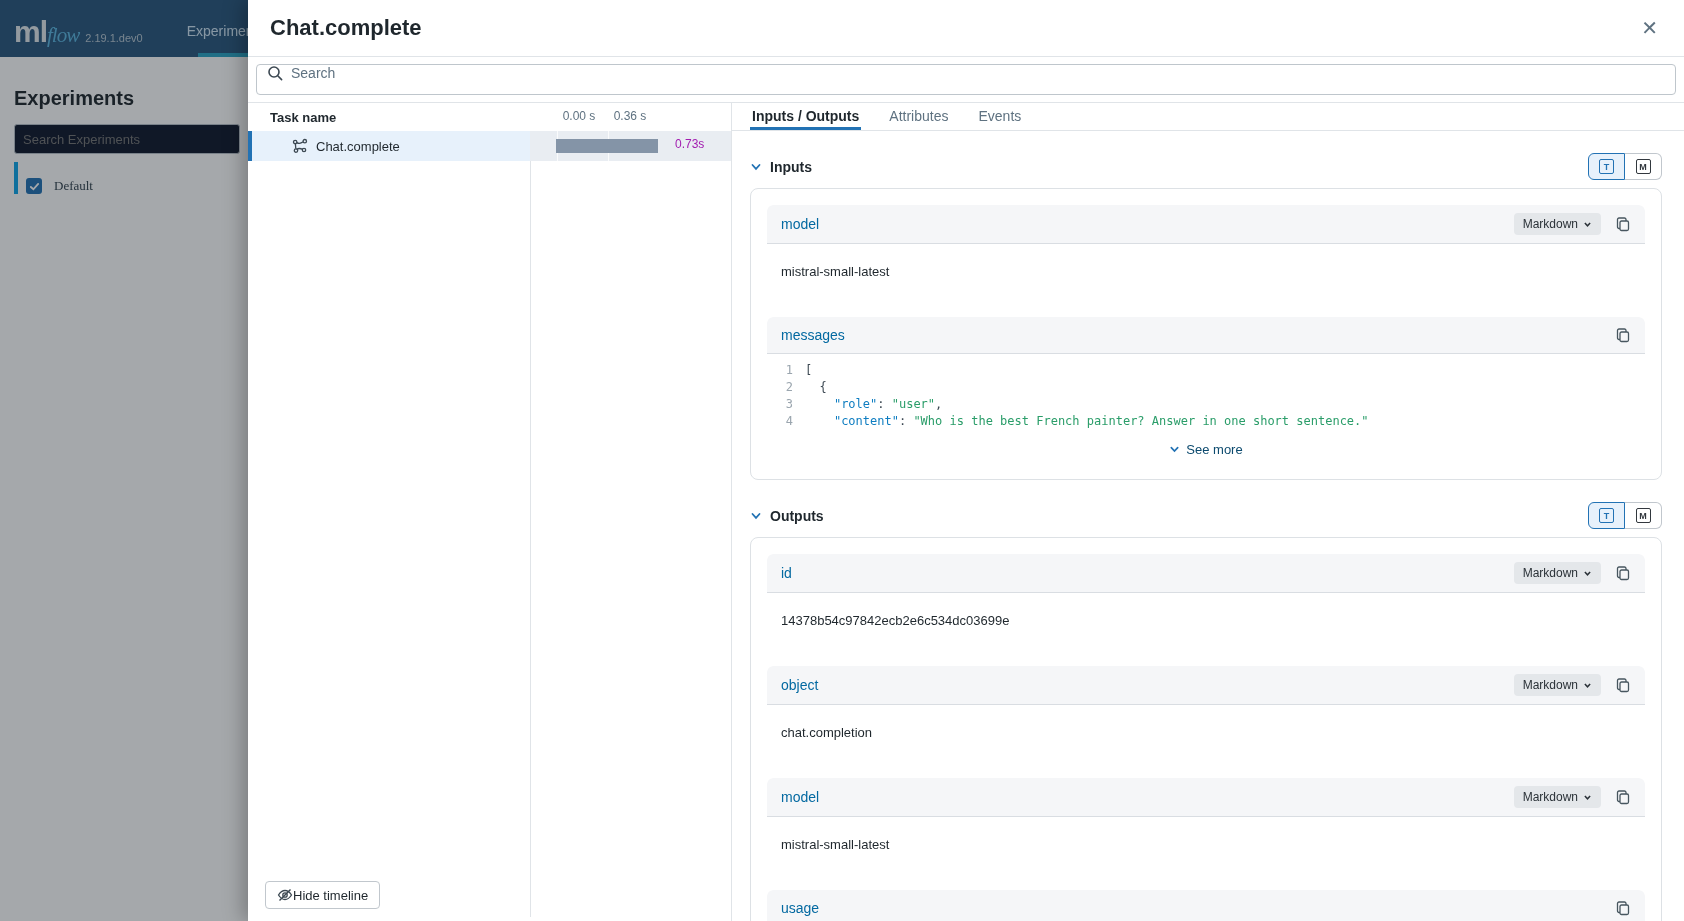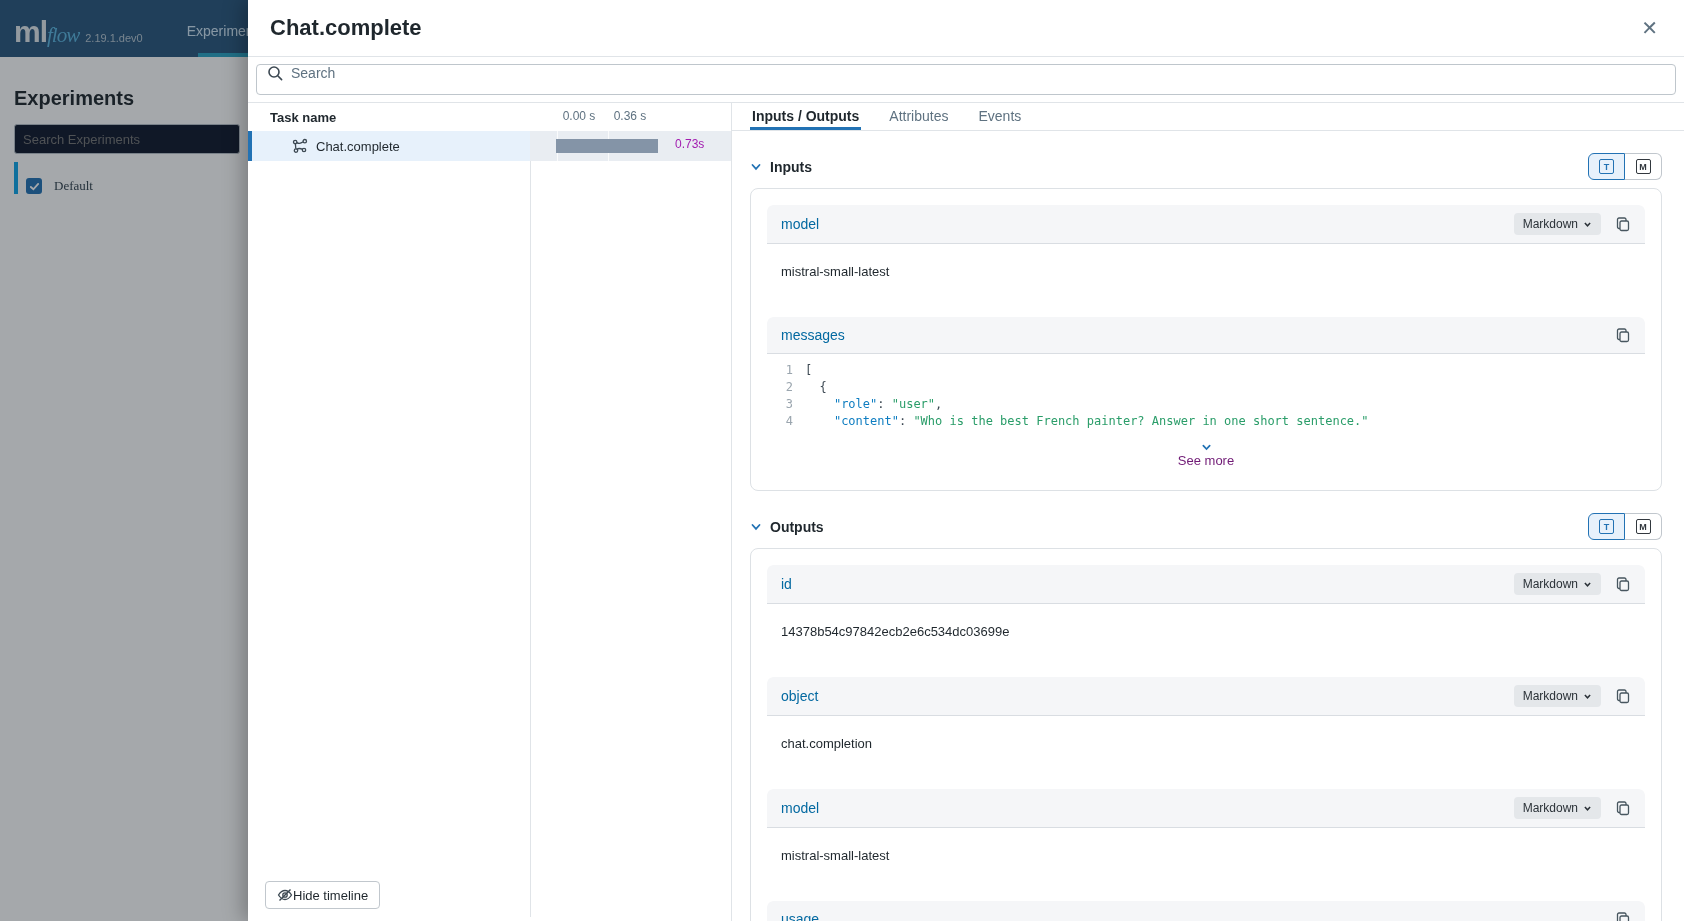--- a/index.html
+++ b/index.html
@@ -79,21 +79,21 @@
   .f-head { background:#f5f6f8; border-bottom:1px solid #d9dde2; border-radius:6px 6px 0 0; display:flex; align-items:center; padding:8px 14px; min-height:37px; }
   .f-label { font-size:14px; font-weight:400; color:#0369a1; flex:1; }
   .md-btn { display:inline-flex; align-items:center; gap:5px; background:#e4e7ea; border:none; border-radius:4px; padding:4px 9px; font-size:12px; color:#2b3238; cursor:pointer; margin-right:14px; font-family:inherit; }
   .copy-btn { cursor:pointer; display:flex; }
   .f-value { padding:20px 14px; font-size:13px; color:#1f272d; background:#fff; }
 
   .code { padding:8px 0 4px; background:#fff; font-family:"DejaVu Sans Mono", monospace; font-size:12px; }
   .code-line { display:flex; line-height:17px; white-space:pre; }
   .ln { width:38px; text-align:right; color:#9aa5ae; flex:none; padding-right:12px; }
   .tok-p { color:#3c4852; } .tok-k { color:#0e7dc1; } .tok-s { color:#2a9d69; }
-  .see-more { display:flex; align-items:center; justify-content:center; padding:8px 0 6px; color:#701a75; font-size:13px; cursor:pointer;flex-direction:column; }
+  .see-more { display:flex; align-items:center; justify-content:center; gap:6px; padding:8px 0 6px; color:#0c4a6e; font-size:13px; cursor:pointer; }
 
   .chev { flex:none; }
 </style>
 </head>
 <body>
 
 <div class="page">
   <div class="nav">
     <div class="brand">
       <span class="brand-ml">ml</span>

